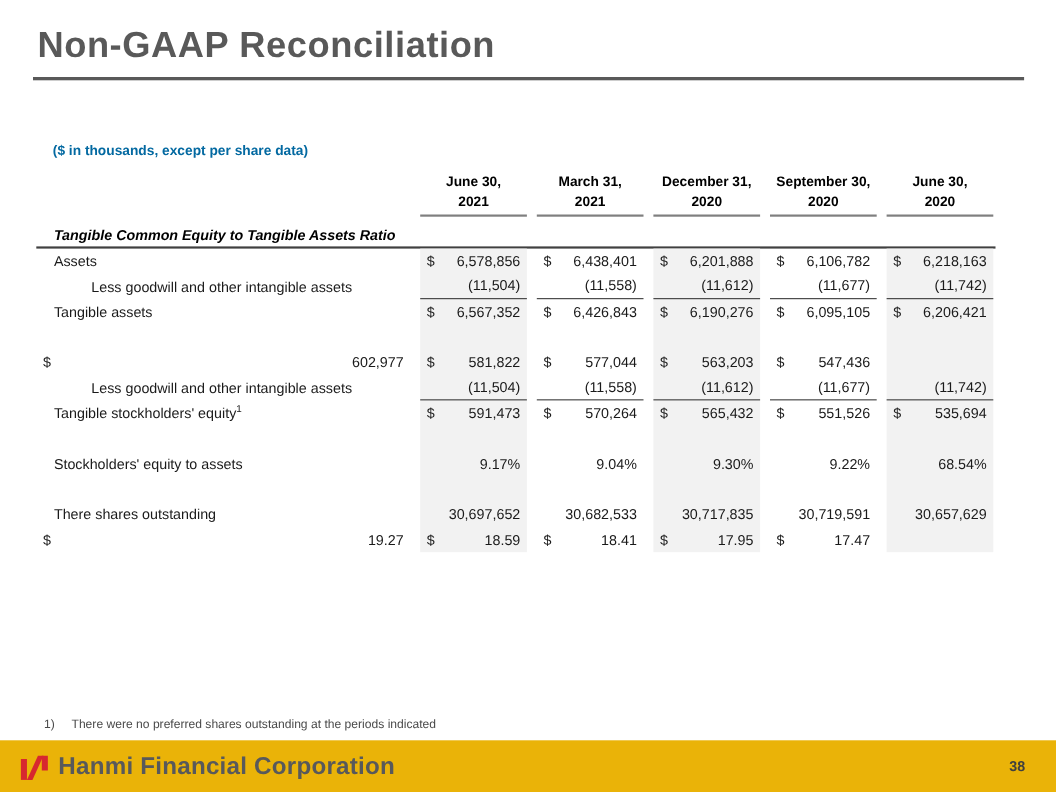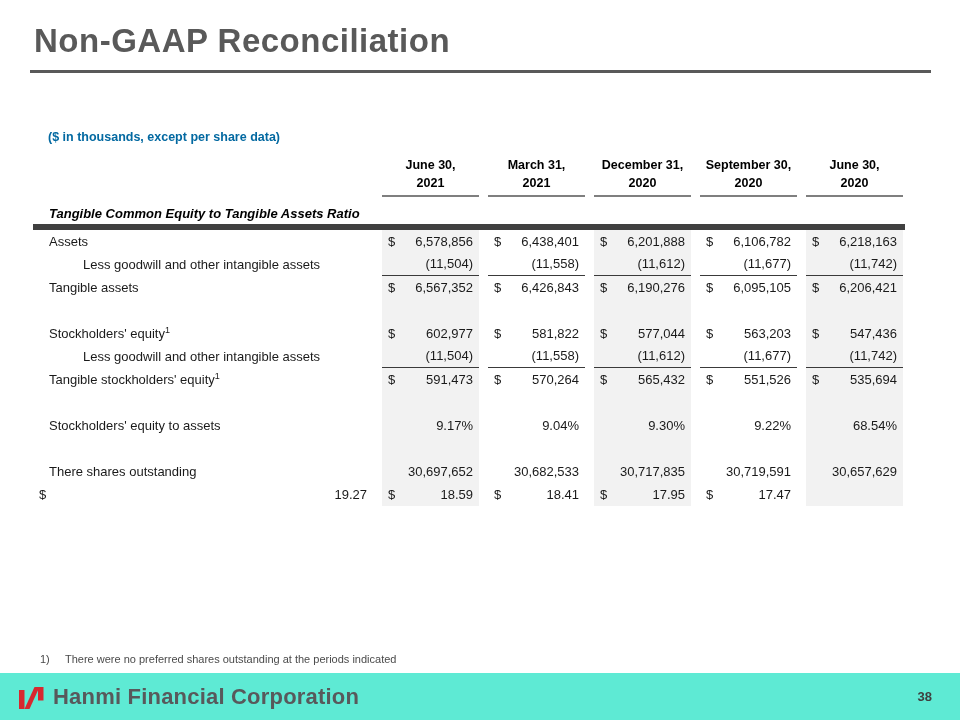--- a/index.html
+++ b/index.html
@@ -15,41 +15,41 @@
   .units-note{position:absolute;left:48px;top:130px;font-size:12.5px;font-weight:bold;color:#0369a1;}
 
   .fin-table{position:absolute;left:33px;top:157px;width:872px;font-size:13px;}
   .grid{display:grid;grid-template-columns:340px repeat(5,97px);column-gap:9px;}
   .hdr .hcell{
     text-align:center;font-weight:bold;font-size:12.5px;line-height:1.42;color:#000;
     border-bottom:2px solid #7f7f7f;padding-bottom:2px;
   }
   .hdr .hlabel{border-bottom:none;}
   .section{
-    margin-top:7px;border-bottom:6px solid #404040;
+    margin-top:7px;border-bottom:2px solid #404040;
     font-weight:bold;font-style:italic;font-size:13px;color:#000;
     padding:2px 0 3px 16px;
   }
   .tbody{position:relative;}
   .stripe{position:absolute;top:0;bottom:0;width:97px;background:#f2f2f2;z-index:0;}
   .row{position:relative;z-index:1;height:23px;align-items:center;}
   .row .lbl{padding-left:16px;white-space:nowrap;}
   .row .lbl.ind{padding-left:50px;}
   .row sup{font-size:9px;vertical-align:super;line-height:0;}
   .cell{display:flex;align-items:center;height:100%;padding:0 6px;box-sizing:border-box;}
   .cell .val{margin-left:auto;white-space:nowrap;}
   .cell .cur{white-space:nowrap;}
   .row.u .cell{border-bottom:1.5px solid #3a3a3a;}
   .spacer{height:23px;position:relative;z-index:1;}
 
   .footnote{position:absolute;left:40px;top:653px;font-size:11px;color:#4a4a4a;display:flex;}
   .footnote .fmark{width:25px;}
 
   .footer-bar{
-    position:absolute;left:0;top:673px;width:960px;height:47px;background:#5eead4;
+    position:absolute;left:0;top:673px;width:960px;height:47px;background:#eab308;
     display:flex;align-items:center;
   }
   .logo{margin-left:18px;flex:0 0 auto;}
   .brand{margin-left:8px;font-size:22px;font-weight:bold;color:#58595b;letter-spacing:0.2px;}
   .pageno{margin-left:auto;margin-right:28px;font-size:13px;font-weight:bold;color:#3f3f3f;}
 </style>
 </head>
 <body>
 
 <div class="slide">
@@ -147,21 +147,20 @@
             <span class="cur">$</span>
             <span class="val">6,095,105</span>
           </div>
           <div class="cell">
             <span class="cur">$</span>
             <span class="val">6,206,421</span>
           </div>
         </div>
         <div class="spacer"></div>
         <div class="row grid">
-          <div class="lbl">Stockholders' equity<sup>1</sup></div>
           <div class="cell">
             <span class="cur">$</span>
             <span class="val">602,977</span>
           </div>
           <div class="cell">
             <span class="cur">$</span>
             <span class="val">581,822</span>
           </div>
           <div class="cell">
             <span class="cur">$</span>

